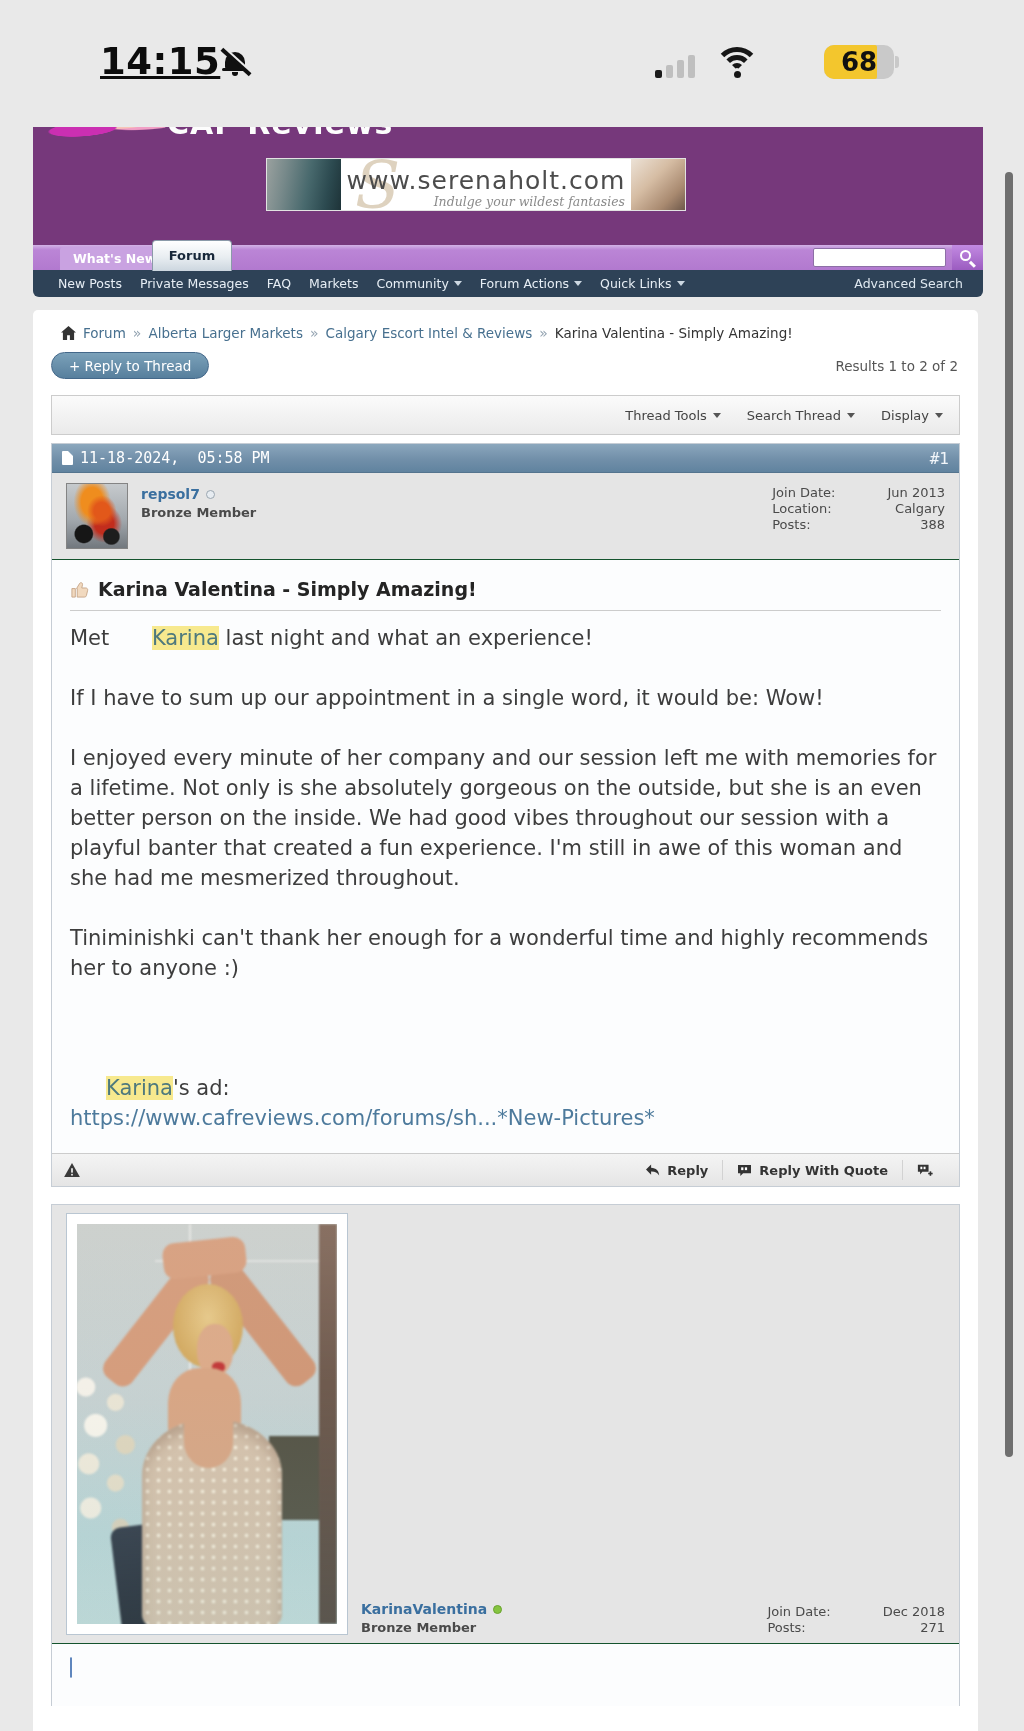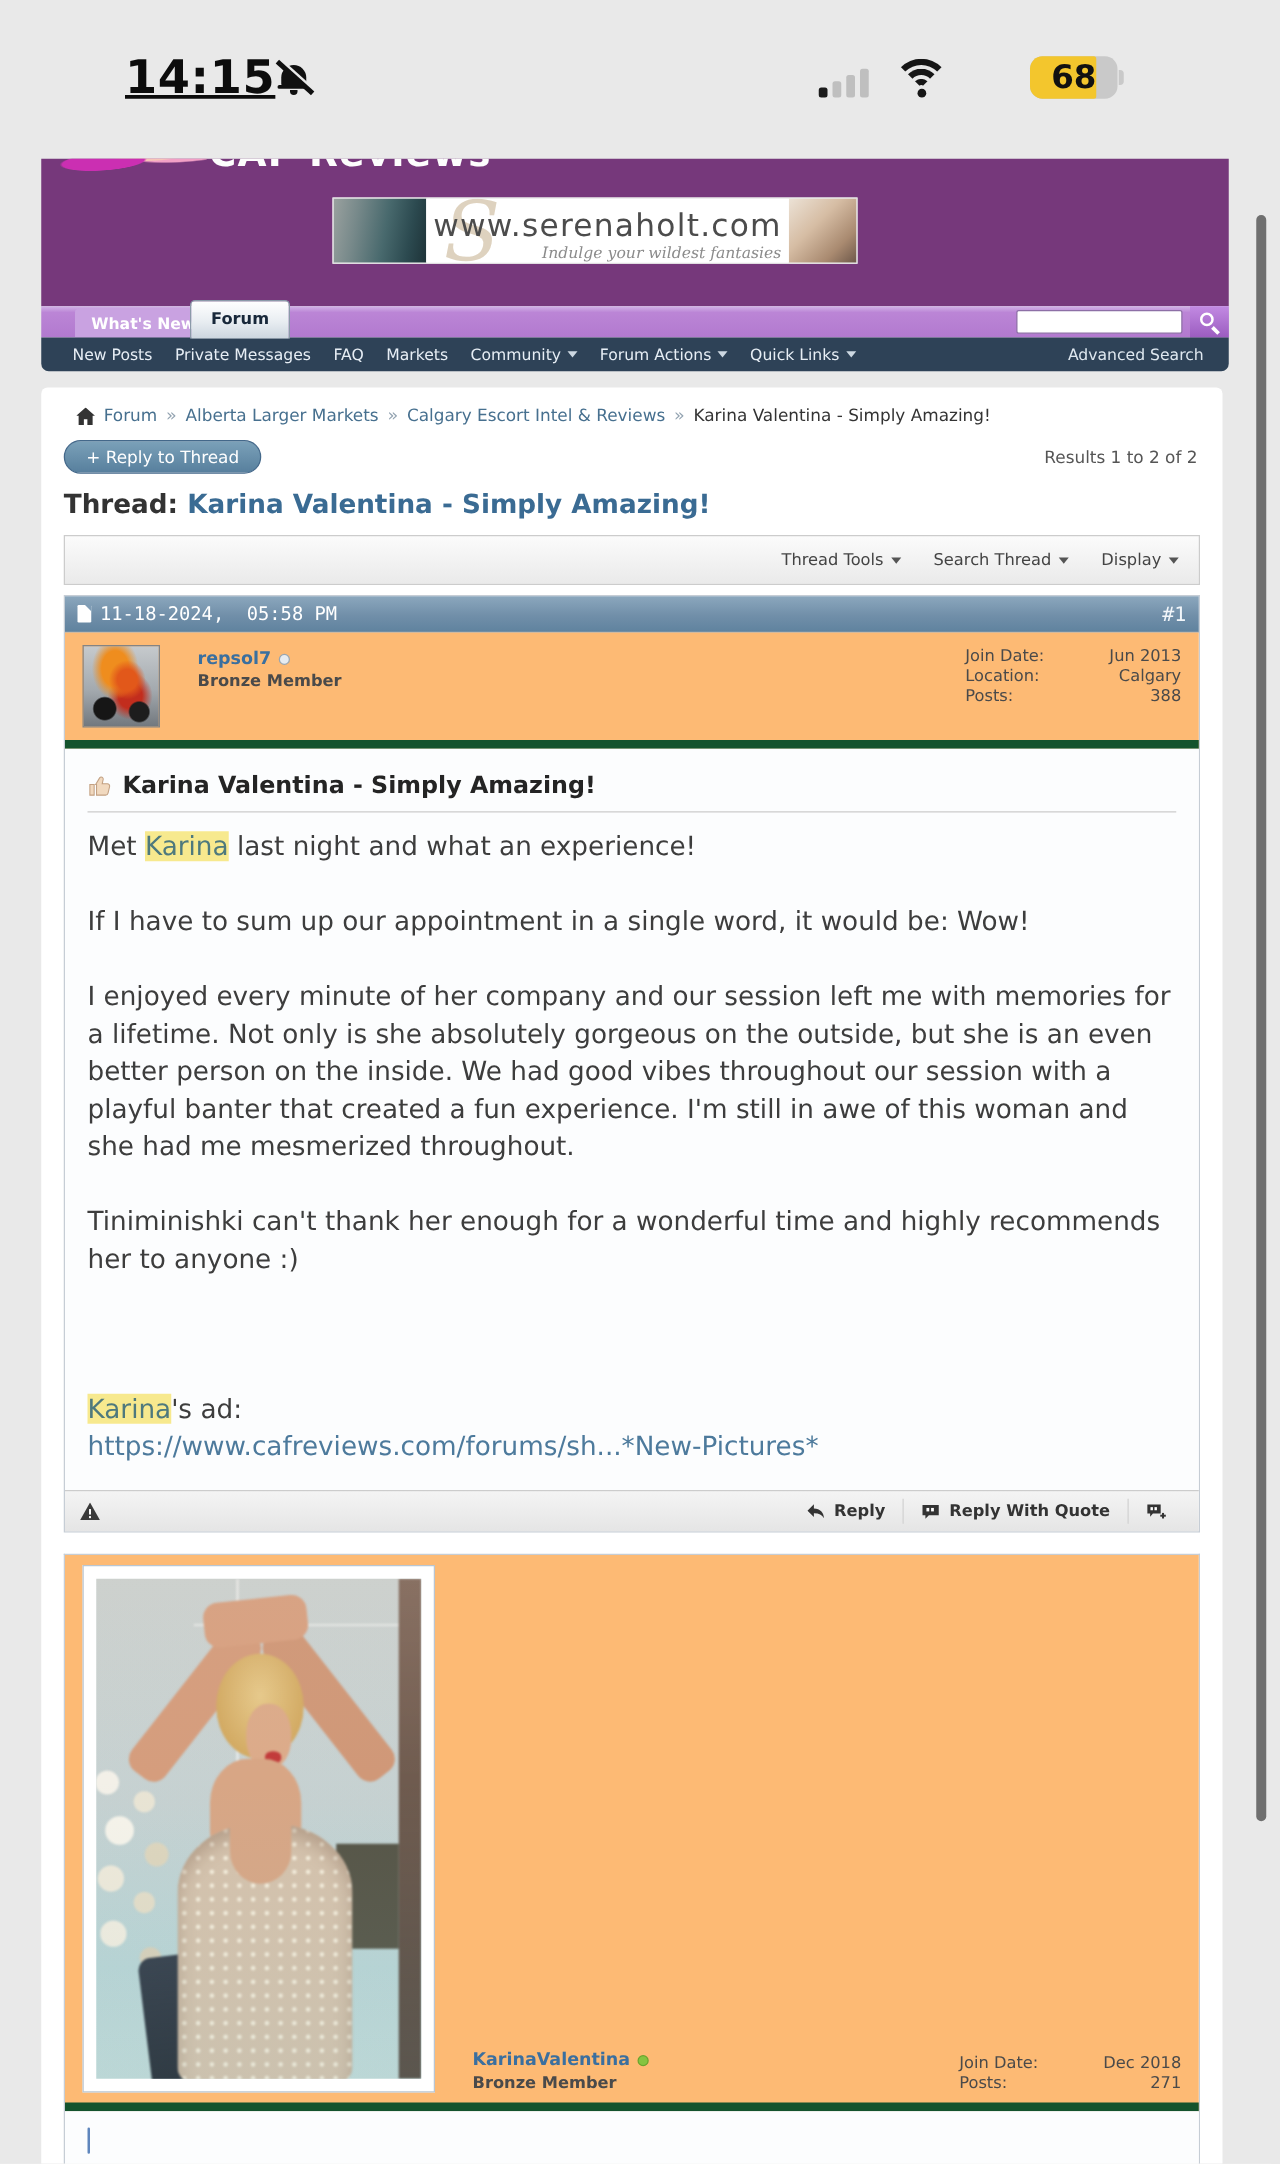--- a/index.html
+++ b/index.html
@@ -95,21 +95,21 @@
   
   .post { margin-top:8px; border:1px solid #c6cdd5; }
   .post-2 { margin-top:17px; border-bottom:none; }
   .post-header { height:29px; background:linear-gradient(180deg,#8ba7bd 0%,#718fa9 55%,#60839f 100%); border-bottom:1px solid #54748e;
     display:flex; align-items:center; padding:0 10px; color:#fff; }
   .doc-icon { position:relative; width:11px; height:14px; background:#fff; border-radius:1px; }
   .doc-icon::after { content:""; position:absolute; right:0; top:0; border-style:solid; border-width:0 5px 5px 0; border-color:transparent #7e9cb5 transparent transparent; }
   .post-date { margin-left:7px; font-family:"DejaVu Sans Mono", monospace; font-size:15px; }
   .post-num { margin-left:auto; font-family:"DejaVu Sans Mono", monospace; font-size:16px; color:#f2f6fa; }
 
-  .user-strip { background:#fdba74; border-bottom:7px solid #14532d; display:flex; padding:10px 14px;gap:17px; }
+  .user-strip { background:#e5e5e5; border-bottom:1px solid #14532d; display:flex; padding:10px 14px; }
   .avatar-moto { width:62px; height:66px; border:1px solid #848484;
     background:
       radial-gradient(circle at 28% 78%, #161616 13%, transparent 15%),
       radial-gradient(circle at 74% 82%, #1d1d1d 11%, transparent 13%),
       radial-gradient(ellipse at 58% 42%, #e2581a 16%, transparent 30%),
       radial-gradient(ellipse at 42% 28%, #ef8d1e 22%, transparent 38%),
       radial-gradient(ellipse at 62% 62%, #c22d1d 18%, transparent 34%),
       linear-gradient(180deg,#c6cacd 0%,#a3a9ae 55%,#72787e 100%); }
   .user-info { margin-left:13px; padding-top:3px; }
   .user-name { font-size:14px; font-weight:700; color:#3a6f9f; display:flex; align-items:center; gap:6px; }
@@ -119,21 +119,21 @@
   .user-details { margin-left:auto; display:grid; grid-template-columns:auto auto; column-gap:52px; row-gap:1px;
     font-size:13px; color:#4a4a4a; align-content:start; padding-top:2px; }
   .ud-label { text-align:left; }
   .ud-value { text-align:right; }
 
   .post-body { background:#fcfdfe; padding:16px 18px 20px; }
   .pb-title-row { display:flex; align-items:center; gap:9px; height:26px; }
   .pb-title { font-size:19px; font-weight:700; color:#242424; }
   .pb-hr { border:none; border-top:1px solid #ccc; margin:8px 0 12px; }
   .para { font-size:21px; line-height:30px; min-height:30px; color:#3d3d3d; }
-  .hl { background:#f7e98e; color:#4e797d; }
+  .hl { background:#f7e98e; color:#4e797d;margin-left:36px; }
   .body-link { color:#4d7a9c; }
 
   .post-footer { height:33px; background:linear-gradient(180deg,#f4f4f4,#e5e5e5); border-top:1px solid #ccc;
     display:flex; align-items:center; padding:0 12px; }
   .pf-right { margin-left:auto; display:flex; align-items:center; }
   .pf-item { display:flex; align-items:center; gap:7px; font-size:13px; font-weight:700; color:#333; padding:0 14px; border-left:1px solid #d2d2d2; height:20px; }
   .pf-item.first { border-left:none; }
 
   
   .photo-frame { width:282px; background:#fff; border:1px solid #b9c6d2; padding:10px; align-self:flex-start; }
@@ -277,24 +277,20 @@
         <span class="bc-link">Calgary Escort Intel &amp; Reviews</span>
         <span class="bc-sep">»</span>
         <span class="bc-current">Karina Valentina - Simply Amazing!</span>
       </div>
 
       <div class="reply-row">
         <span class="btn-reply">+ Reply to Thread</span>
         <span class="results">Results 1 to 2 of 2</span>
       </div>
 
-      <div class="thread-heading">
-        <span>Thread:</span>
-        <span class="t-title">Karina Valentina - Simply Amazing!</span>
-      </div>
 
       <div class="toolbar">
         <span class="tool-item">
             <span>Thread Tools</span>
             <i class="tool-caret"></i>
           </span>
         <span class="tool-item">
             <span>Search Thread</span>
             <i class="tool-caret"></i>
           </span>

